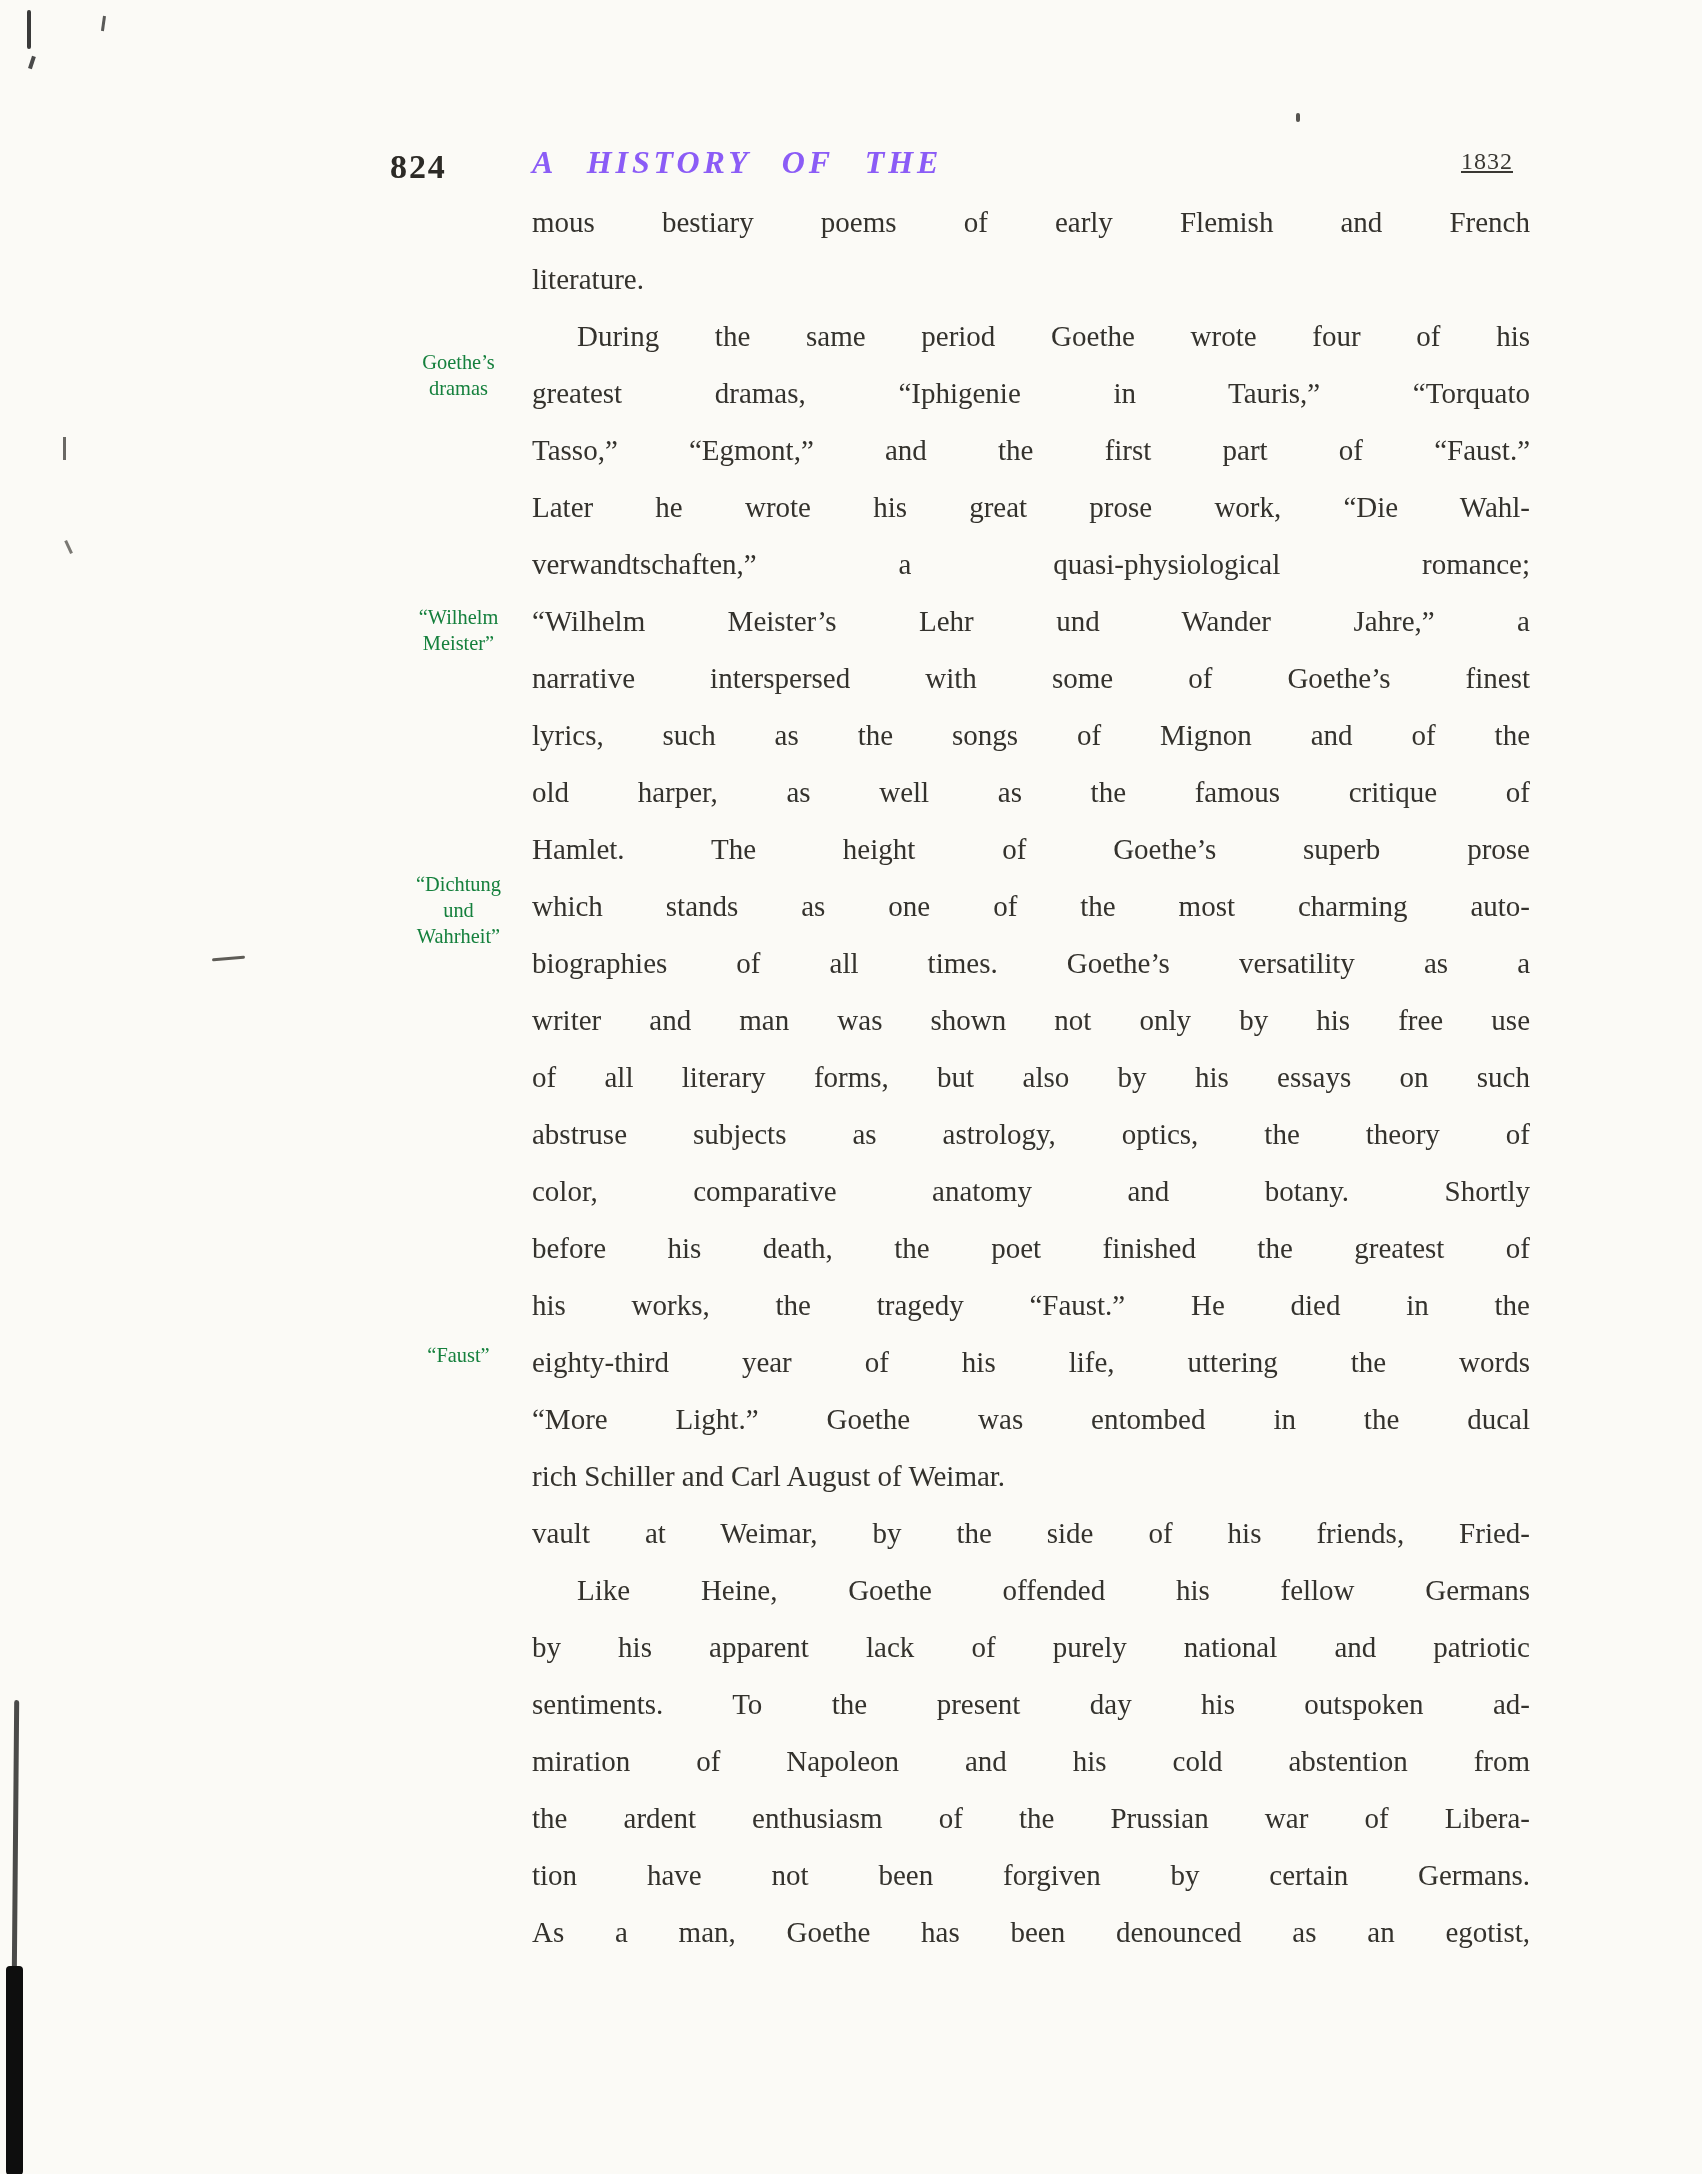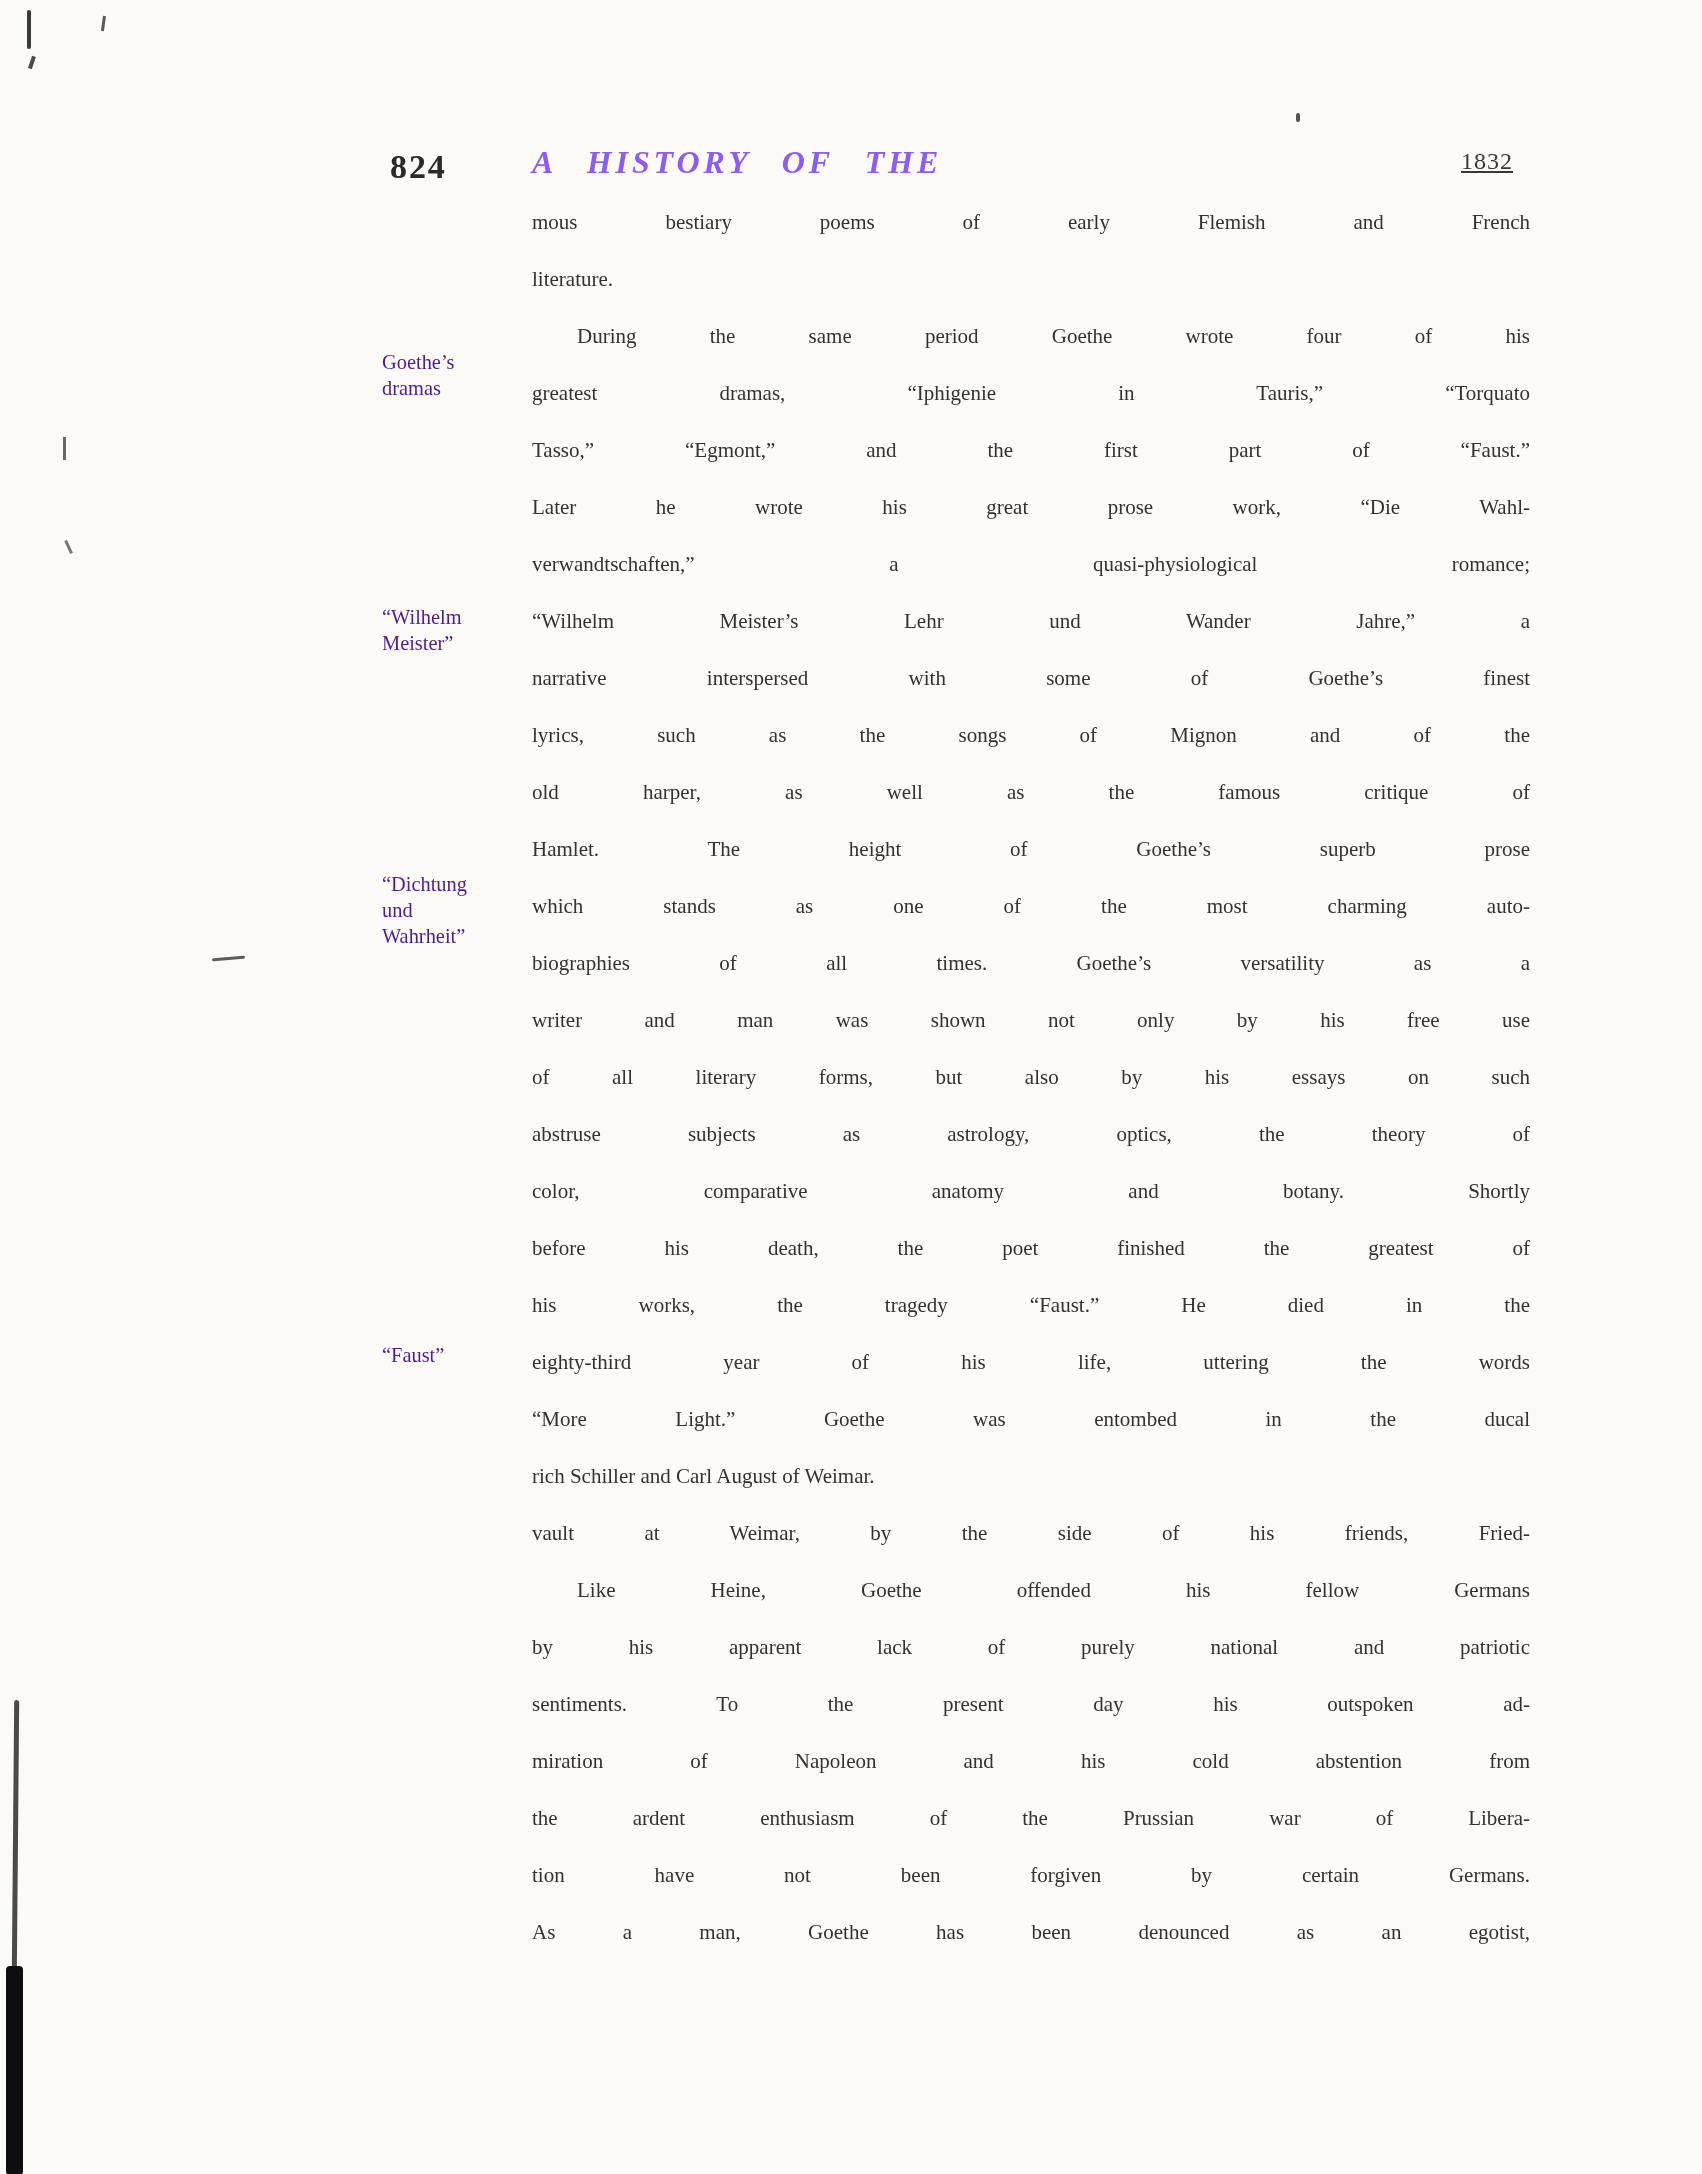--- a/index.html
+++ b/index.html
@@ -26,32 +26,32 @@
     position: absolute; left: 1461px; top: 148px;
     font-size: 24px; color: #3a3833; letter-spacing: 1px; text-decoration: underline;
   }
 
   
   .body-text {
     position: absolute; left: 532px; top: 194px; width: 998px;
     color: #34322d;
   }
   .body-text .line {
-    font-size: 21px; line-height: 57px; height: 57px;
+    font-size: 29px; line-height: 57px; height: 57px;
     text-align: justify; text-align-last: justify;
     white-space: normal; overflow: visible;
   }
   .body-text .line.no-justify { text-align-last: left; }
   .body-text .line.indent { padding-left: 45px; }
 
   
   .margin-notes { position: absolute; left: 0; top: 0; }
   .margin-note {
     position: absolute; left: 382px; width: 153px;
-    font-size: 20.4px; line-height: 26px; color: #4c1d95;
+    font-size: 20.4px; line-height: 26px; color: #15803d; text-align: center;
   }
 
   
   .artifact { position: absolute; pointer-events: none; }
   .a-streak-thin { left: 12.6px; top: 1700px; width: 4.9px; height: 276px; background: #2a2a2a; border-radius: 2.9px; transform: rotate(0.5deg); opacity: .85; }
   .a-streak-thick { left: 5.8px; top: 1966px; width: 17.5px; height: 209px; background: #0e0e0e; border-radius: 3.9px; }
   .a-mark-top { left: 27px; top: 9.7px; width: 3.9px; height: 39px; background: #3a3a3a; border-radius: 1.9px; }
   .a-mark-top2 { left: 30px; top: 56px; width: 3.9px; height: 12.6px; background: #4a4a4a; transform: rotate(18deg); }
   .a-tick-top { left: 102px; top: 15.5px; width: 2.9px; height: 14.6px; background: #5a5a58; transform: rotate(8deg); }
   .a-mark-mid1 { left: 63px; top: 437px; width: 2.9px; height: 23px; background: #6a6864; }

